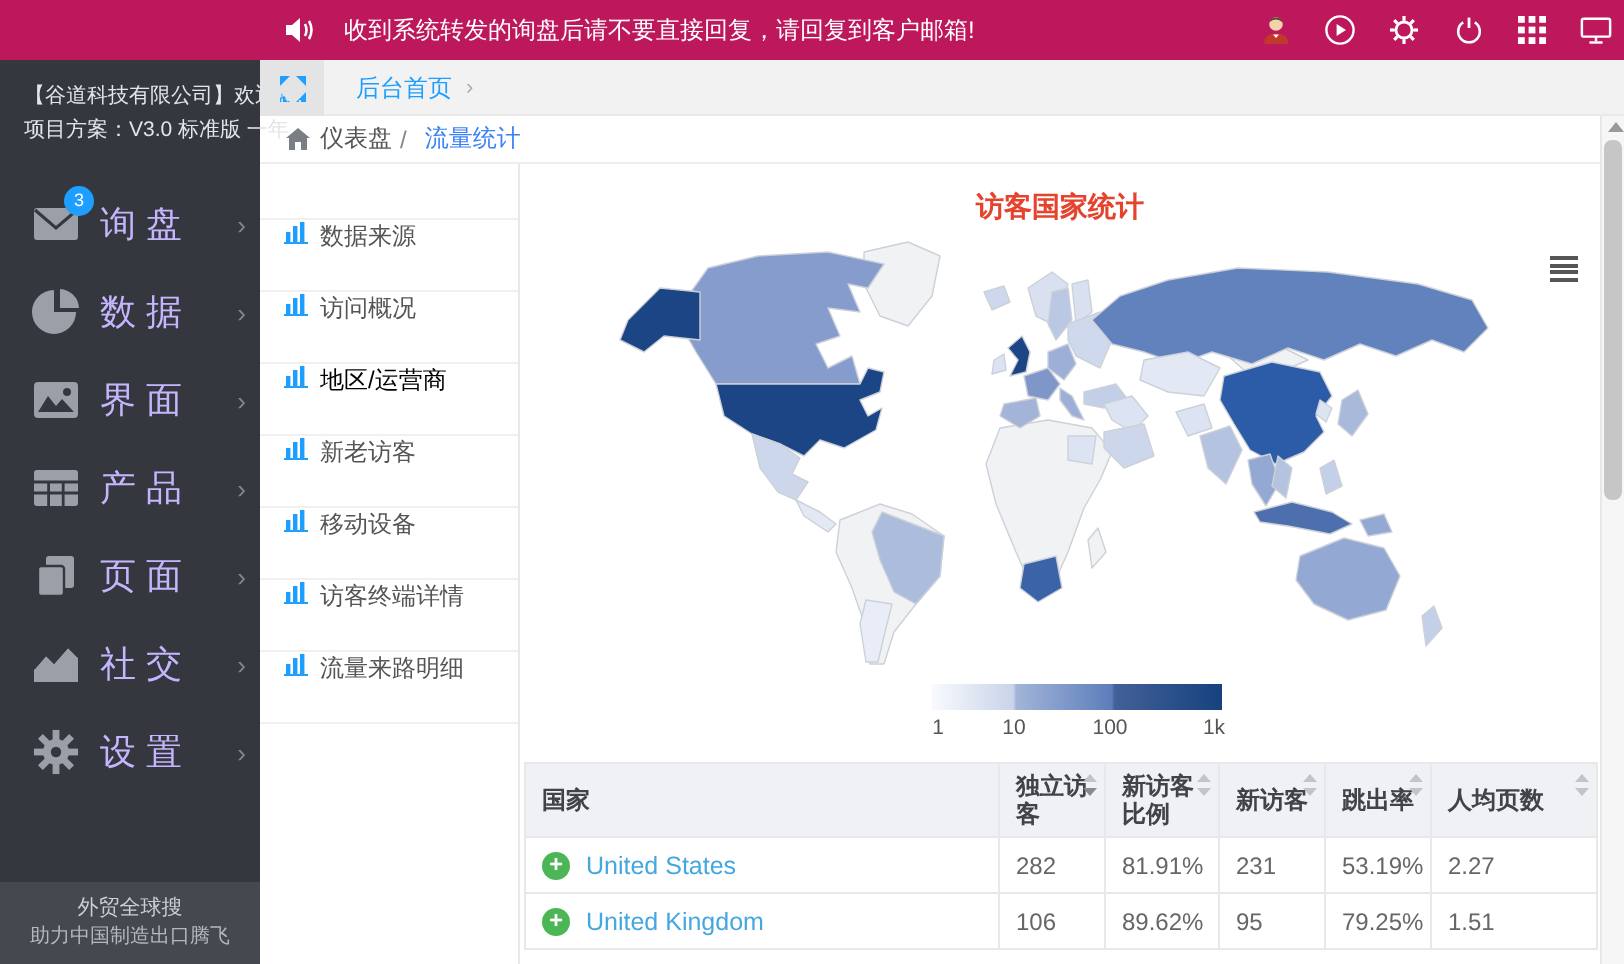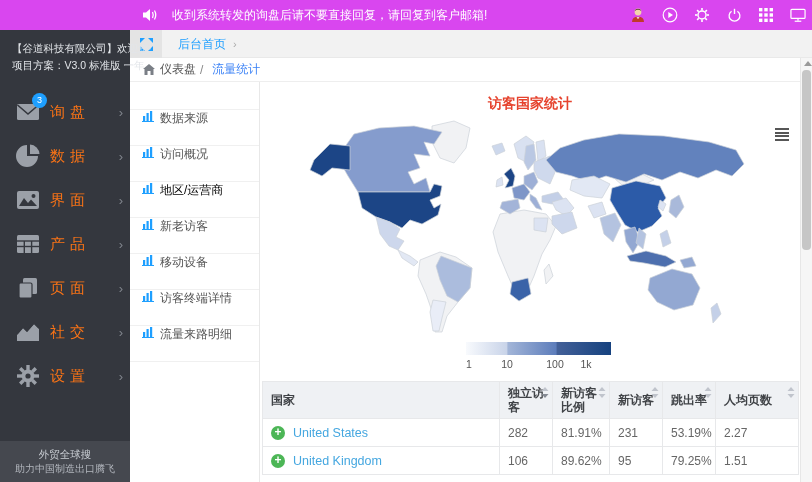--- a/index.html
+++ b/index.html
@@ -1,20 +1,20 @@
 <!DOCTYPE html>
 <html><head>
 <meta charset="utf-8">
 <style>
   * { margin:0; padding:0; box-sizing:border-box; }
   html,body { width:812px; height:482px; overflow:hidden; background:#fff;
     font-family:"Liberation Sans","DejaVu Sans",sans-serif; }
 
   
-  .topbar { position:absolute; left:0; top:0; width:812px; height:30px; background:#d946ef; z-index:30; }
+  .topbar { position:absolute; left:0; top:0; width:812px; height:30px; background:#be185d; z-index:30; }
   .logo-zone { position:absolute; left:0; top:0; width:130px; height:30px; background:#2a2d33;
     display:flex; align-items:center; padding-left:8px; }
   .logo-globe { width:17px; height:17px; border-radius:50%; border:1.5px solid #c7ced6; position:relative; flex:none; }
   .logo-globe:before { content:""; position:absolute; left:45%; top:-1px; width:45%; height:100%; border:1px solid #c7ced6; border-radius:50%; transform:translateX(-50%); }
   .logo-globe:after { content:""; position:absolute; left:0; top:48%; width:100%; border-top:1px solid #c7ced6; }
   .logo-text { color:#fff; font-size:14.5px; font-weight:bold; margin-left:5px; letter-spacing:1px; white-space:nowrap; }
   .logo-reg { color:#fff; font-size:8px; vertical-align:super; }
   .announce { position:absolute; left:143px; top:0; height:30px; display:flex; align-items:center; color:#fff; font-size:12px; }
   .announce svg { margin-right:14px; }
   .top-icons { position:absolute; right:6px; top:0; height:30px; display:flex; align-items:center; gap:16px; }
@@ -27,21 +27,21 @@
   .crumb1 .lnk { color:#1E9FFF; cursor:pointer; }
   .crumb1 .sep { color:#aaa; margin-left:7px; font-size:11px; }
 
   
   .sidebar { position:absolute; left:0; top:30px; width:130px; height:452px; background:#34373e; z-index:25; }
   .welcome { padding:10px 10px 8px 12px; }
   .welcome div { color:#e2e5e9; font-size:10.5px; line-height:17px; white-space:nowrap; }
   .snav { margin-top:8px; }
   .snav-item { position:relative; height:44px; display:flex; align-items:center; padding-left:15px; cursor:pointer; }
   .snav-ic { width:26px; height:26px; flex:none; position:relative; }
-  .snav-label { color:#f97316; font-size:15px; letter-spacing:5px; margin-left:9px; }
+  .snav-label { color:#c4b5fd; font-size:18px; letter-spacing:5px; margin-left:9px; }
   .snav-arrow { position:absolute; right:7px; color:#80858d; font-size:13px; }
   .badge { position:absolute; left:32px; top:3px; min-width:15px; height:15px; border-radius:8px; background:#1E9FFF;
     color:#fff; font-size:9px; text-align:center; line-height:15px; z-index:2; }
   .side-footer { position:absolute; left:0; bottom:0; width:130px; height:41px; background:#45484f; text-align:center; padding-top:6px; }
   .side-footer .f1 { color:#ccd0d6; font-size:10.5px; line-height:15px; }
   .side-footer .f2 { color:#b3b7be; font-size:10px; line-height:14px; }
 
   
   .content-head { position:absolute; left:130px; top:58px; width:670px; height:24px; background:#fff;
     border-bottom:1px solid #eeeeee; display:flex; align-items:center; padding-left:13px; z-index:10; }
@@ -449,21 +449,21 @@
       </g>
     </svg>
   </div>
 
   <div class="legend">
     <div class="legend-bar"></div>
     <div class="legend-labels">
       <span style="left:3px">1</span>
       <span style="left:41px">10</span>
       <span style="left:89px">100</span>
-      <span style="left:120px">1k</span>
+      <span style="left:141px">1k</span>
     </div>
   </div>
 
   <table class="tbl">
     <colgroup>
       <col style="width:237px">
         <col style="width:53px">
         <col style="width:57px">
       <col style="width:53px">
         <col style="width:53px">

